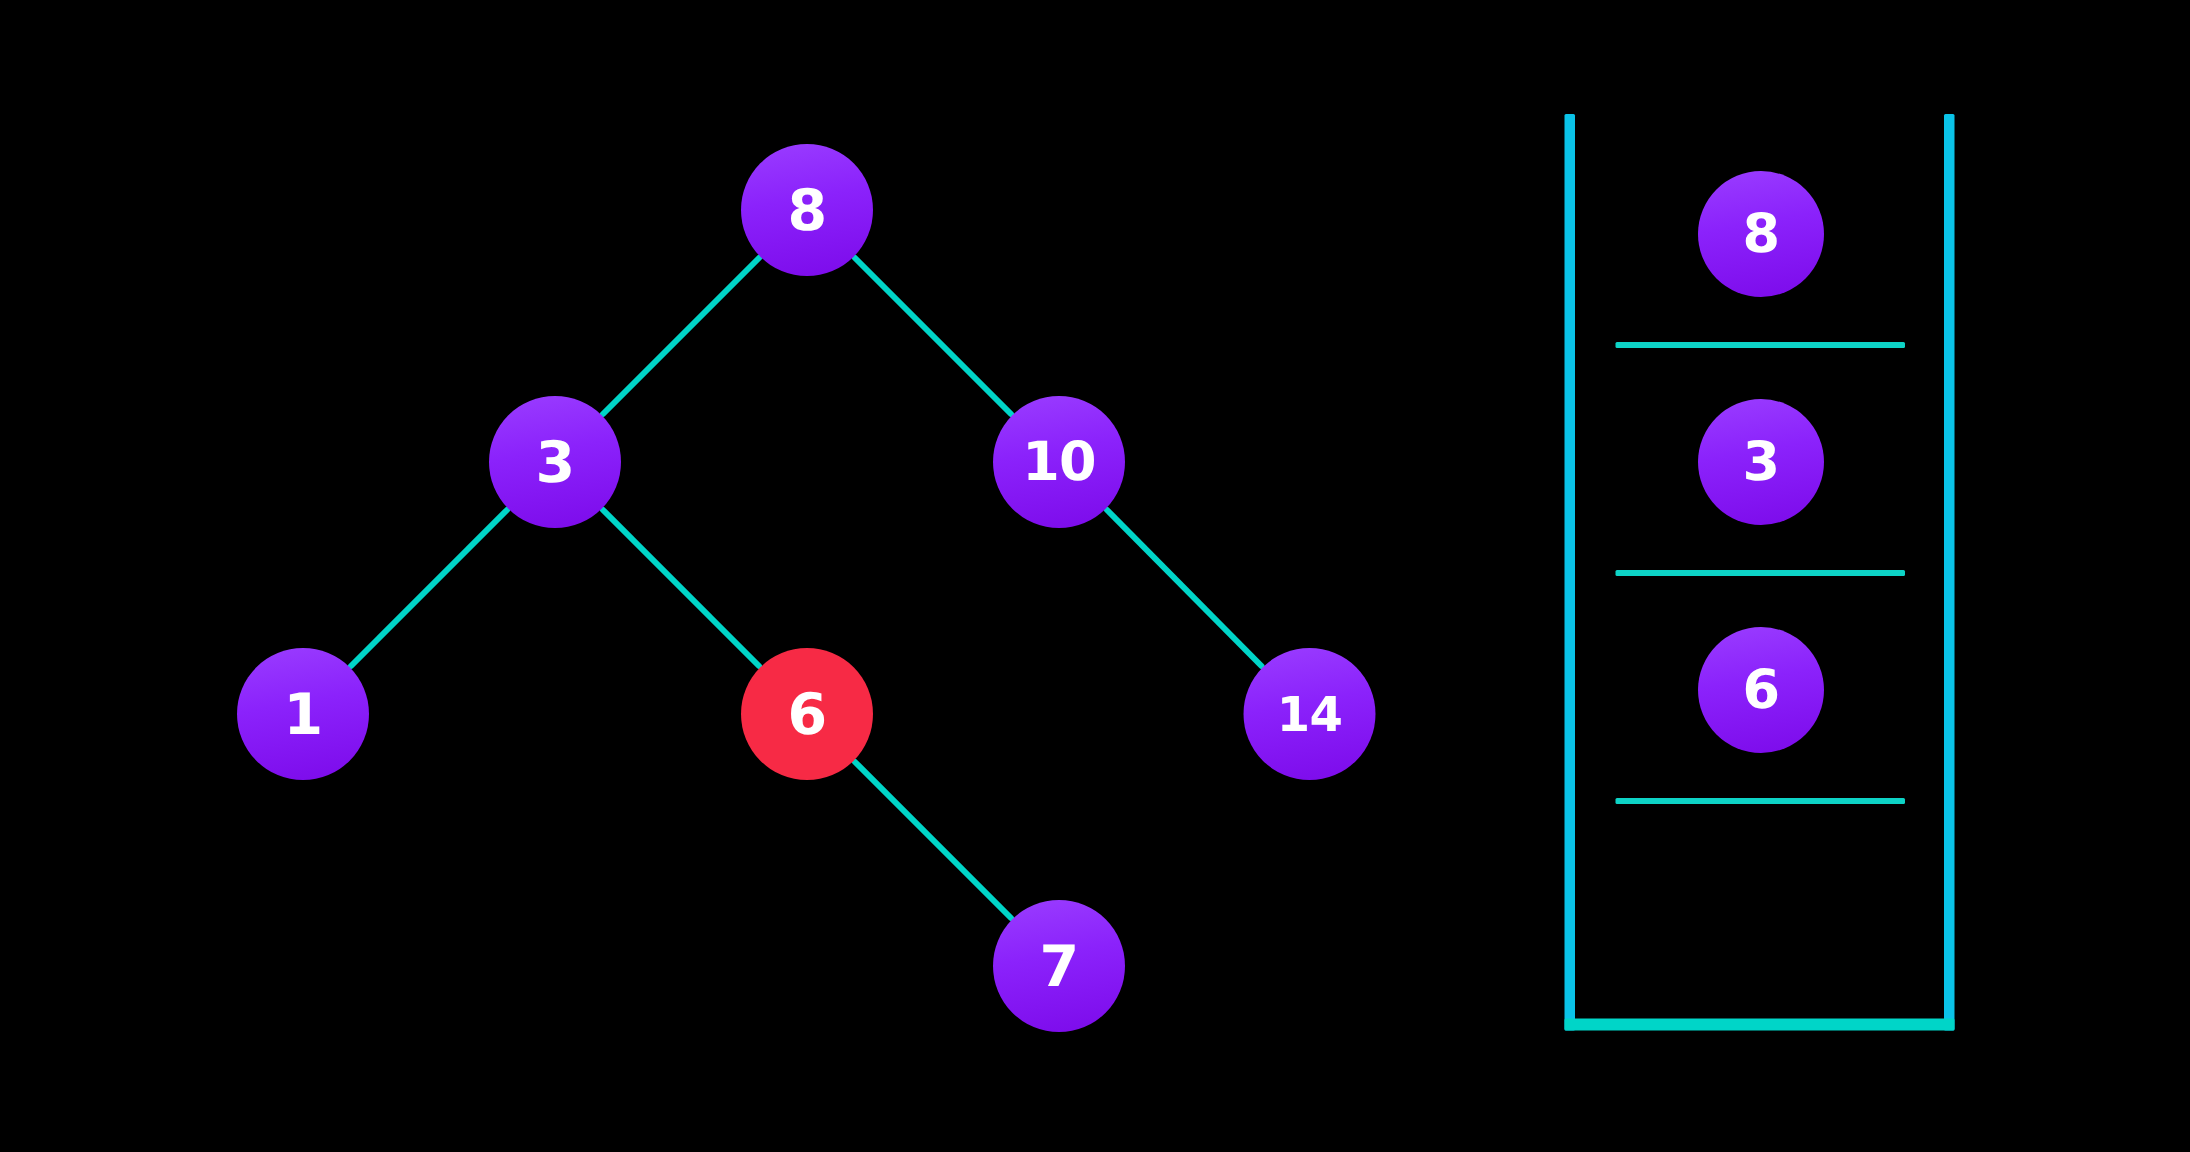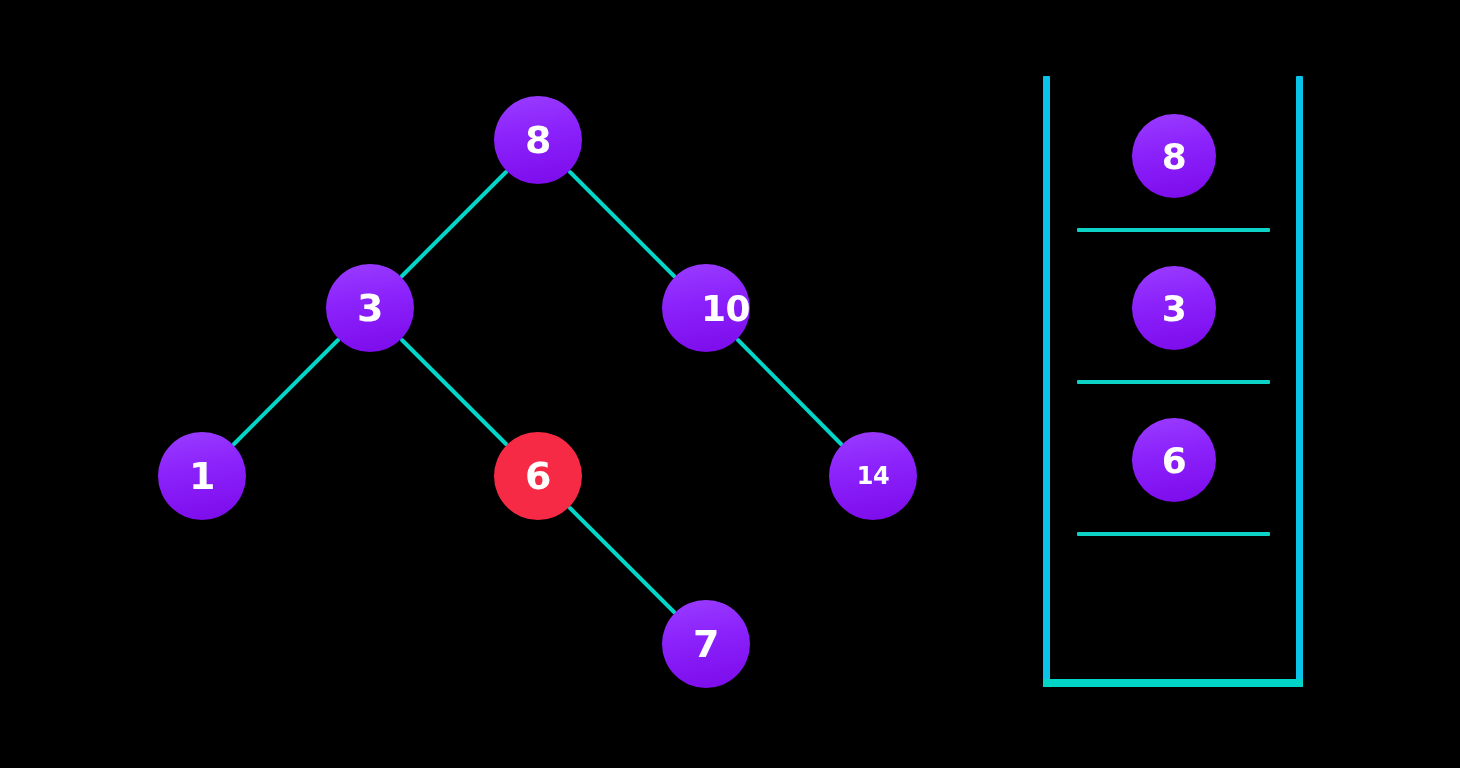--- a/index.html
+++ b/index.html
@@ -99,30 +99,30 @@
       <line x1="570" y1="508" x2="674" y2="612" stroke="#00d5c8" stroke-width="4" stroke-linecap="round"></line>
     </svg>
 
   <div id="tree-layer">
       <div class="tree-node normal" style="width: 88px; height: 88px; left: 494px; top: 96px; font-size: 38px;">
         <span>8</span>
       </div>
       <div class="tree-node normal" style="width: 88px; height: 88px; left: 326px; top: 264px; font-size: 38px;">
         <span>3</span>
       </div>
-      <div class="tree-node normal" style="width: 88px; height: 88px; left: 662px; top: 264px; font-size: 36px; justify-content: flex-end;">
+      <div class="tree-node normal" style="width: 88px; height: 88px; left: 662px; top: 264px; font-size: 36px;">
         <span>10</span>
       </div>
       <div class="tree-node normal" style="width: 88px; height: 88px; left: 158px; top: 432px; font-size: 38px;">
         <span>1</span>
       </div>
       <div class="tree-node highlight" style="width: 88px; height: 88px; left: 494px; top: 432px; font-size: 38px;">
         <span>6</span>
       </div>
-      <div class="tree-node normal" style="width: 88px; height: 88px; left: 829px; top: 432px; font-size: 24px;">
+      <div class="tree-node normal" style="width: 88px; height: 88px; left: 829px; top: 432px; font-size: 32px;">
         <span>14</span>
       </div>
       <div class="tree-node normal" style="width: 88px; height: 88px; left: 662px; top: 600px; font-size: 38px;">
         <span>7</span>
       </div>
     </div>
 
   <div id="stack-panel" style="left: 0px; top: 0px; width: 1460px; height: 768px;">
       <div class="stack-wall" style="left: 1043px; top: 76px; width: 7px; height: 611px;"></div>
       <div class="stack-wall" style="left: 1296px; top: 76px; width: 7px; height: 611px;"></div>

